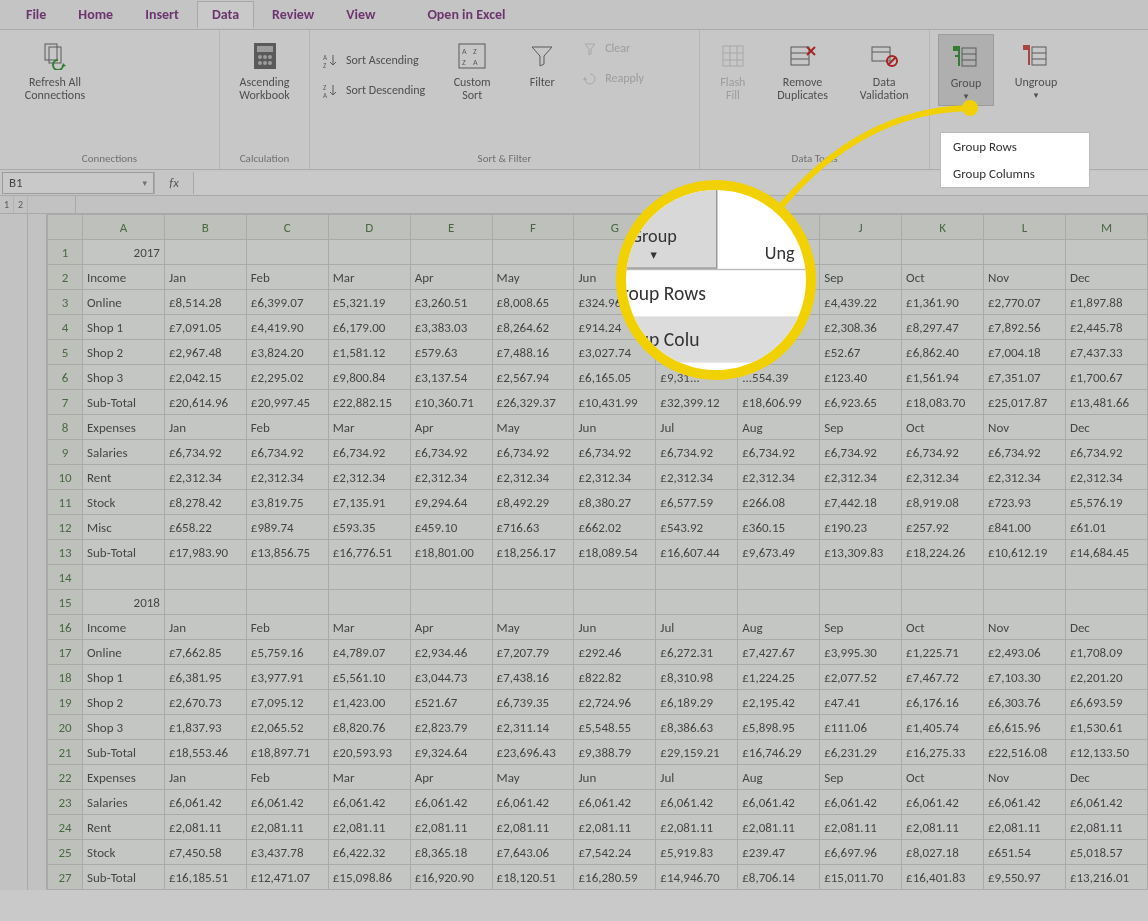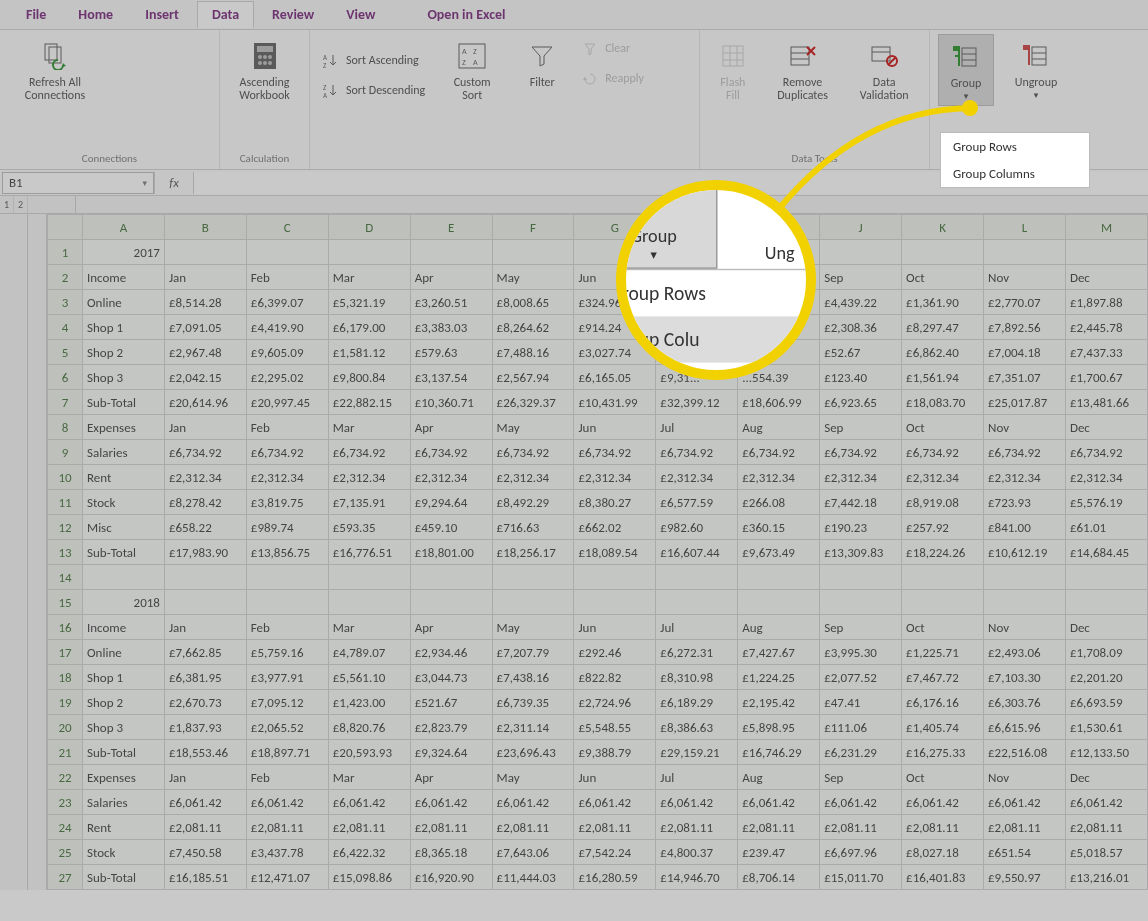--- a/index.html
+++ b/index.html
@@ -326,20 +326,21 @@
           <span class="ico">
               <svg width="14" height="14">
                 <path d="M7 2 a5 5 0 1 1 -5 5" fill="none" stroke="#ccc"></path>
                 <path d="M2 5 l-2 3 l4 0 z" fill="#ccc"></path>
               </svg>
             </span>
           <span class="lbl">Reapply</span>
         </div>
       </div>
     </div>
+    <div class="ribbon-group-label">Sort &amp; Filter</div>
   </div>
 
   <div class="ribbon-group" style="width:230px;">
     <div class="ribbon-group-body">
       <div class="rbtn disabled" style="width:50px">
         <span class="ico">
             <svg width="24" height="24">
               <rect x="2" y="2" width="20" height="20" fill="none" stroke="#ccc"></rect>
               <line x1="2" y1="9" x2="22" y2="9" stroke="#ccc"></line>
               <line x1="2" y1="16" x2="22" y2="16" stroke="#ccc"></line>
@@ -516,21 +517,21 @@
           <td class="colN"></td>
           <td class="colN">£2,308.36</td>
           <td class="colN">£8,297.47</td>
           <td class="colN">£7,892.56</td>
           <td class="colN">£2,445.78</td>
         </tr>
         <tr class="sel-region">
           <td class="rowhdr">5</td>
           <td class="colA">Shop 2</td>
           <td class="colN">£2,967.48</td>
-          <td class="colN">£9,605.09</td>
+          <td class="colN">£3,824.20</td>
           <td class="colN">£1,581.12</td>
           <td class="colN">£579.63</td>
           <td class="colN">£7,488.16</td>
           <td class="colN">£3,027.74</td>
           <td class="colN"></td>
           <td class="colN"></td>
           <td class="colN">£52.67</td>
           <td class="colN">£6,862.40</td>
           <td class="colN">£7,004.18</td>
           <td class="colN">£7,437.33</td>
@@ -633,21 +634,21 @@
         </tr>
         <tr class="sel-region">
           <td class="rowhdr">12</td>
           <td class="colA">Misc</td>
           <td class="colN">£658.22</td>
           <td class="colN">£989.74</td>
           <td class="colN">£593.35</td>
           <td class="colN">£459.10</td>
           <td class="colN">£716.63</td>
           <td class="colN">£662.02</td>
-          <td class="colN">£982.60</td>
+          <td class="colN">£543.92</td>
           <td class="colN">£360.15</td>
           <td class="colN">£190.23</td>
           <td class="colN">£257.92</td>
           <td class="colN">£841.00</td>
           <td class="colN">£61.01</td>
         </tr>
         <tr class="sel-region">
           <td class="rowhdr">13</td>
           <td class="colA">Sub-Total</td>
           <td class="colN">£17,983.90</td>
@@ -841,35 +842,35 @@
         </tr>
         <tr class="sel-region">
           <td class="rowhdr">25</td>
           <td class="colA">Stock</td>
           <td class="colN">£7,450.58</td>
           <td class="colN">£3,437.78</td>
           <td class="colN">£6,422.32</td>
           <td class="colN">£8,365.18</td>
           <td class="colN">£7,643.06</td>
           <td class="colN">£7,542.24</td>
-          <td class="colN">£4,800.37</td>
+          <td class="colN">£5,919.83</td>
           <td class="colN">£239.47</td>
           <td class="colN">£6,697.96</td>
           <td class="colN">£8,027.18</td>
           <td class="colN">£651.54</td>
           <td class="colN">£5,018.57</td>
         </tr>
         <tr class="sel-region">
           <td class="rowhdr">27</td>
           <td class="colA">Sub-Total</td>
           <td class="colN">£16,185.51</td>
           <td class="colN">£12,471.07</td>
           <td class="colN">£15,098.86</td>
           <td class="colN">£16,920.90</td>
-          <td class="colN">£11,444.03</td>
+          <td class="colN">£18,120.51</td>
           <td class="colN">£16,280.59</td>
           <td class="colN">£14,946.70</td>
           <td class="colN">£8,706.14</td>
           <td class="colN">£15,011.70</td>
           <td class="colN">£16,401.83</td>
           <td class="colN">£9,550.97</td>
           <td class="colN">£13,216.01</td>
         </tr>
       </tbody>
   </table>

